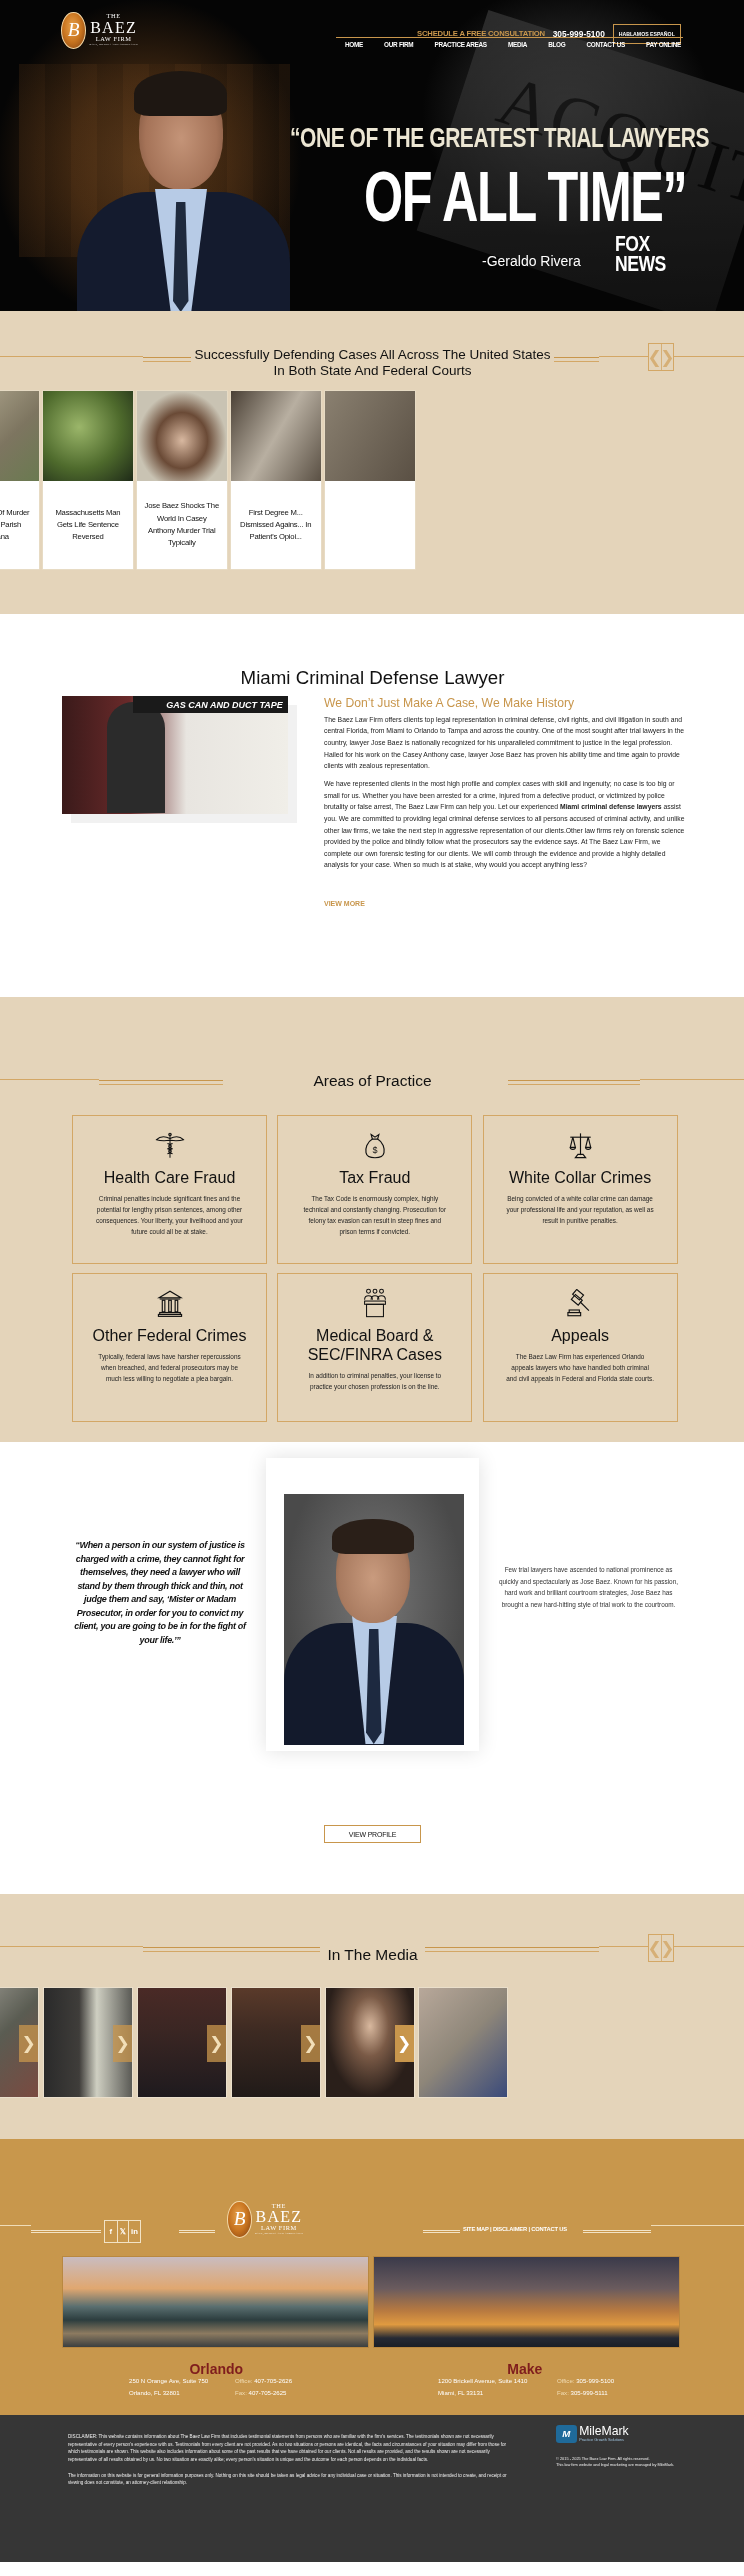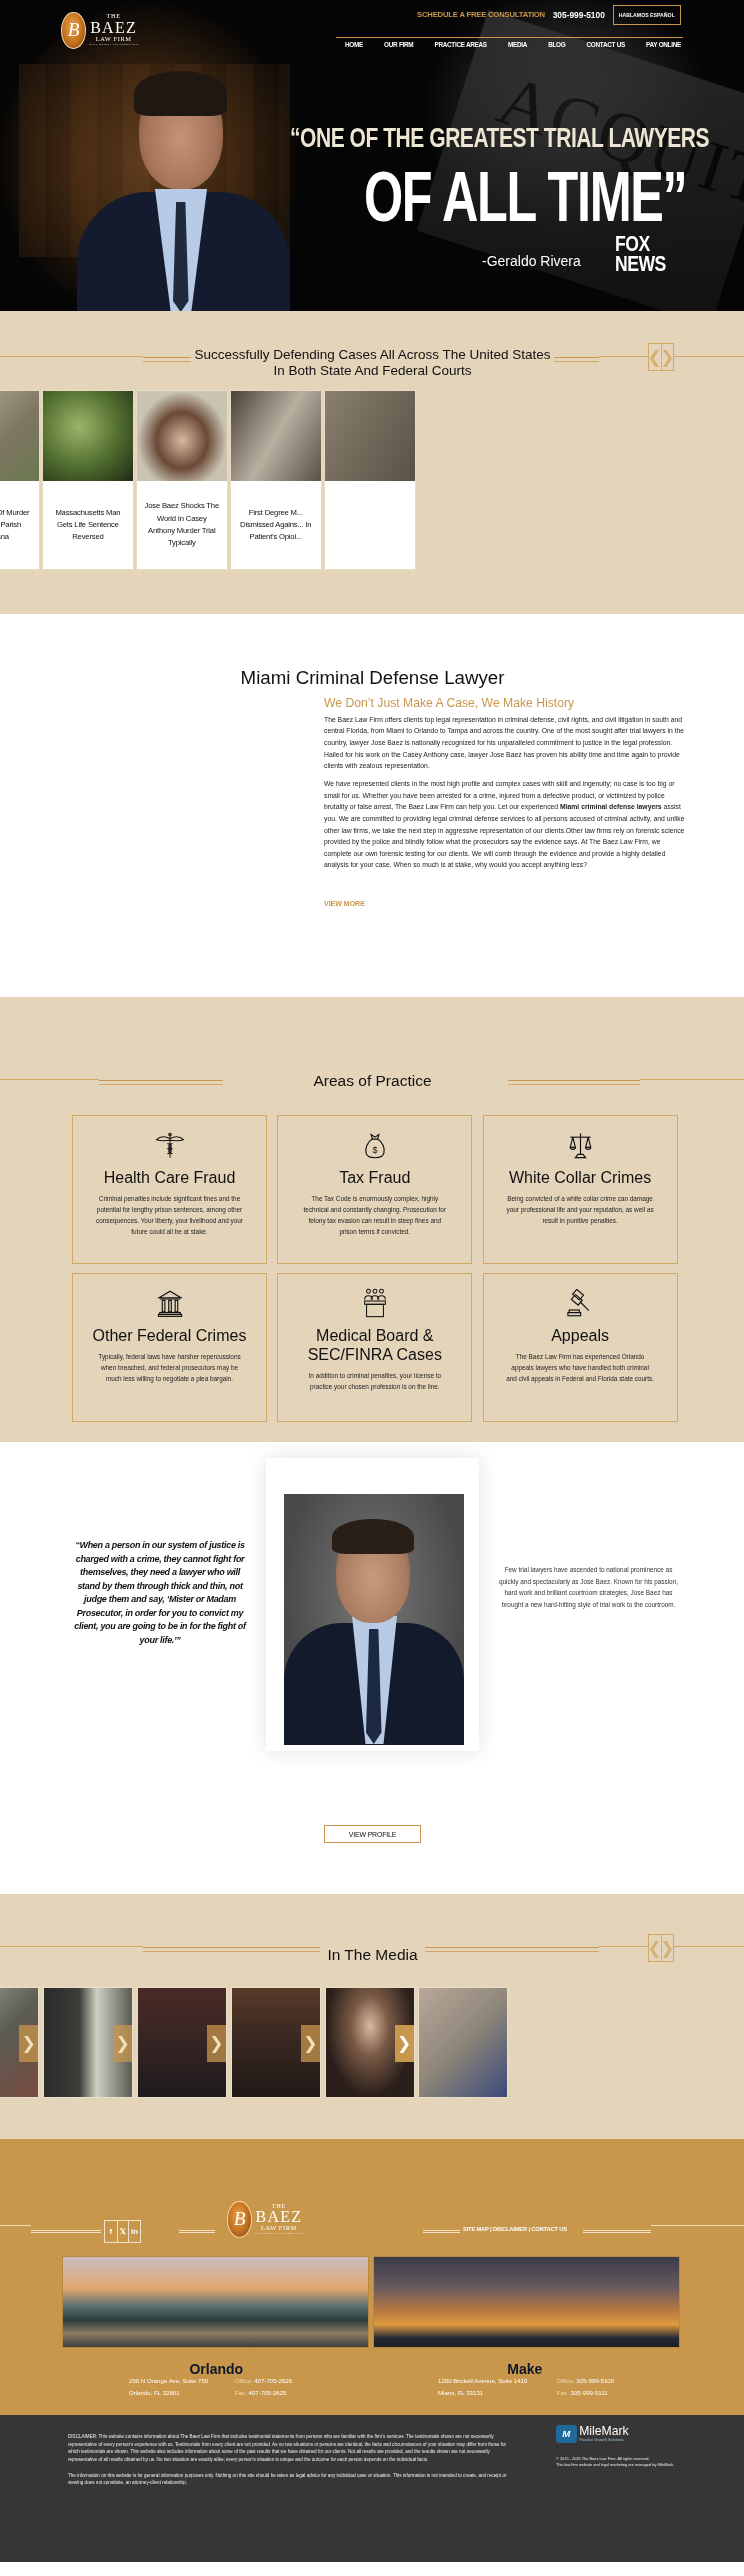--- a/index.html
+++ b/index.html
@@ -22,21 +22,21 @@
 .person .tie{position:absolute;left:115px;top:126px;width:15.5px;height:110px;background:#1f2a3d;clip-path:polygon(20% 0,80% 0,100% 90%,50% 100%,0 90%)}
 .topbar{position:absolute;left:0;top:0;width:100%;height:64px;z-index:5}
 .logo{position:absolute;left:61px;top:11.6px;display:flex;align-items:center;gap:3.9px}
 .logo-oval{width:24.5px;height:37px;border-radius:50%;background:radial-gradient(ellipse at 45% 40%,#e8a34d 0%,#c8741f 50%,#7c3d12 100%);border:1.3px solid #f3d7a6;position:relative}
 .logo-oval::after{content:"B";position:absolute;left:5.8px;top:6.4px;font-family:"Liberation Serif",serif;font-size:19.3px;color:#fff;font-style:italic}
 .logo-text{color:#fff;font-family:"Liberation Serif",serif;text-align:center;line-height:1}
 .logo-text .the{font-size:6.4px;letter-spacing:0.6px}
 .logo-text .baez{font-size:16px;letter-spacing:1.3px}
 .logo-text .lf{font-size:6.4px;letter-spacing:0.6px}
 .logo-text .assoc{font-size:2.6px;letter-spacing:0.3px;margin-top:1.9px}
-.top-right{position:absolute;right:64px;top:5px;display:flex;align-items:center;gap:7.7px}
+.top-right{position:absolute;right:64px;top:24px;display:flex;align-items:center;gap:7.7px}
 .consult{color:var(--gold);font-size:7.7px;font-weight:bold;letter-spacing:-0.2px}
 .phone{color:#fff;font-size:8.4px;font-weight:bold}
 .espanol{border:1px solid var(--gold);color:#fff;font-size:5.2px;padding:5.8px 5.2px;font-weight:bold}
 .nav-rule{position:absolute;left:336px;right:62px;top:37px;height:1.3px;background:var(--gold)}
 .nav{position:absolute;left:345px;right:64px;top:41px;display:flex;justify-content:space-between}
 .nav a{color:#fff;font-size:6.4px;font-weight:bold;text-decoration:none;letter-spacing:-0.3px}
 .quote{position:absolute;left:290px;top:122px;color:#ece6d3;font-family:"Liberation Sans Narrow","Liberation Sans",sans-serif;font-weight:bold;font-size:28px;transform:scaleX(.75);transform-origin:left top;letter-spacing:-0.6px;white-space:nowrap}
 .quote2{position:absolute;left:364px;top:162px;color:#fff;font-weight:bold;font-size:70px;transform:scaleX(.72);transform-origin:left top;letter-spacing:-1.9px;line-height:1;white-space:nowrap}
 .attrib{position:absolute;left:482px;top:253px;color:#fff;font-size:14px}
 .fox{position:absolute;left:615px;top:234px;color:#fff;font-weight:bold;font-size:22px;line-height:.9;transform:scaleX(.8);transform-origin:left top;letter-spacing:-0.6px}
@@ -104,21 +104,21 @@
 .social{position:absolute;left:169px;top:20.6px;display:flex;border:0.6px solid #f2e3c6}
 .social span{width:11.6px;height:20.6px;display:flex;align-items:center;justify-content:center;color:#fff;font-size:7.7px;font-weight:bold}
 .social span+span{border-left:0.6px solid #f2e3c6}
 .flogo{position:absolute;left:291px;top:13px;display:flex;align-items:center;gap:3.2px}
 .flinks{position:absolute;left:464px;top:27px;color:#fff;font-size:5.8px;font-weight:bold;letter-spacing:-0.2px}
 .cities{position:absolute;left:62px;top:117px;display:flex;gap:3.9px}
 .city{width:307px;height:92px;border:0.6px solid #b98840}
 .orl{background:linear-gradient(180deg,#c9bcc0 0%,#e0a770 35%,#5a6f70 55%,#2c3d3e 70%,#8c7a60 85%,#3b3f40 100%)}
 .mia{background:linear-gradient(180deg,#3a3a4a 0%,#6a5b5e 35%,#b87a40 60%,#e09a40 75%,#262a34 90%,#1b1f26 100%)}
 .cnames{position:absolute;left:62px;top:222px;width:617px;display:flex}
-.cnames div{width:309px;text-align:center;color:#0f172a;font-weight:bold;font-size:14px}
+.cnames div{width:309px;text-align:center;color:#7f1d1d;font-weight:bold;font-size:14px}
 .addr{position:absolute;top:236px;color:#fff;font-size:6.1px;line-height:11.6px}
 .addr .k{color:#f1dcb3}
 
 .fdark{background:#363636;height:147px;position:relative}
 .disc{position:absolute;left:68px;top:18px;width:445px;color:#f0f0f0;font-size:4.6px;line-height:7.7px}
 .disc p+p{margin-top:7.7px}
 .mm{position:absolute;left:556px;top:9.7px;display:flex;align-items:center;gap:2.6px}
 .mm .box{width:20.6px;height:18px;background:#1f6a9a;border-radius:3.2px;color:#fff;font-style:italic;font-weight:bold;font-size:9.7px;display:flex;align-items:center;justify-content:center}
 .mm .n{color:#fff;font-size:12.2px;line-height:1}
 .mm .s{color:#9fc3de;font-size:3.9px}
@@ -208,20 +208,24 @@
       </div>
     <div class="case">
         <div class="img" style="background:linear-gradient(120deg,#8a8070,#5a5044)"></div>
         <div class="cap"></div>
       </div>
   </div>
 </section>
 
 <section class="miami">
   <h1>Miami Criminal Defense Lawyer</h1>
+  <div class="m-img">
+    <div class="man"></div>
+    <div class="banner">GAS CAN AND DUCT TAPE</div>
+  </div>
   <div class="m-body">
     <h3>We Don’t Just Make A Case, We Make History</h3>
     <p>The Baez Law Firm offers clients top legal representation in criminal defense, civil rights, and civil litigation in south and central Florida, from Miami to Orlando to Tampa and across the country. One of the most sought after trial lawyers in the country, lawyer Jose Baez is nationally recognized for his unparalleled commitment to justice in the legal profession. Hailed for his work on the Casey Anthony case, lawyer Jose Baez has proven his ability time and time again to provide clients with zealous representation.</p>
     <p><span>We have represented clients in the most high profile and complex cases with skill and ingenuity; no case is too big or small for us. Whether you have been arrested for a crime, injured from a defective product, or victimized by police brutality or false arrest, The Baez Law Firm can help you. Let our experienced </span><b>Miami criminal defense lawyers</b><span> assist you. We are committed to providing legal criminal defense services to all persons accused of criminal activity, and unlike other law firms, we take the next step in aggressive representation of our clients.Other law firms rely on forensic science provided by the police and blindly follow what the prosecutors say the evidence says. At The Baez Law Firm, we complete our own forensic testing for our clients. We will comb through the evidence and provide a highly detailed analysis for your case. When so much is at stake, why would you accept anything less?</span></p>
     <a>VIEW MORE</a>
   </div>
 </section>
 
 <section class="areas beige">
   <div class="sec-title" style="position:absolute;left:0;top:62px;width:100%;height:32px">

